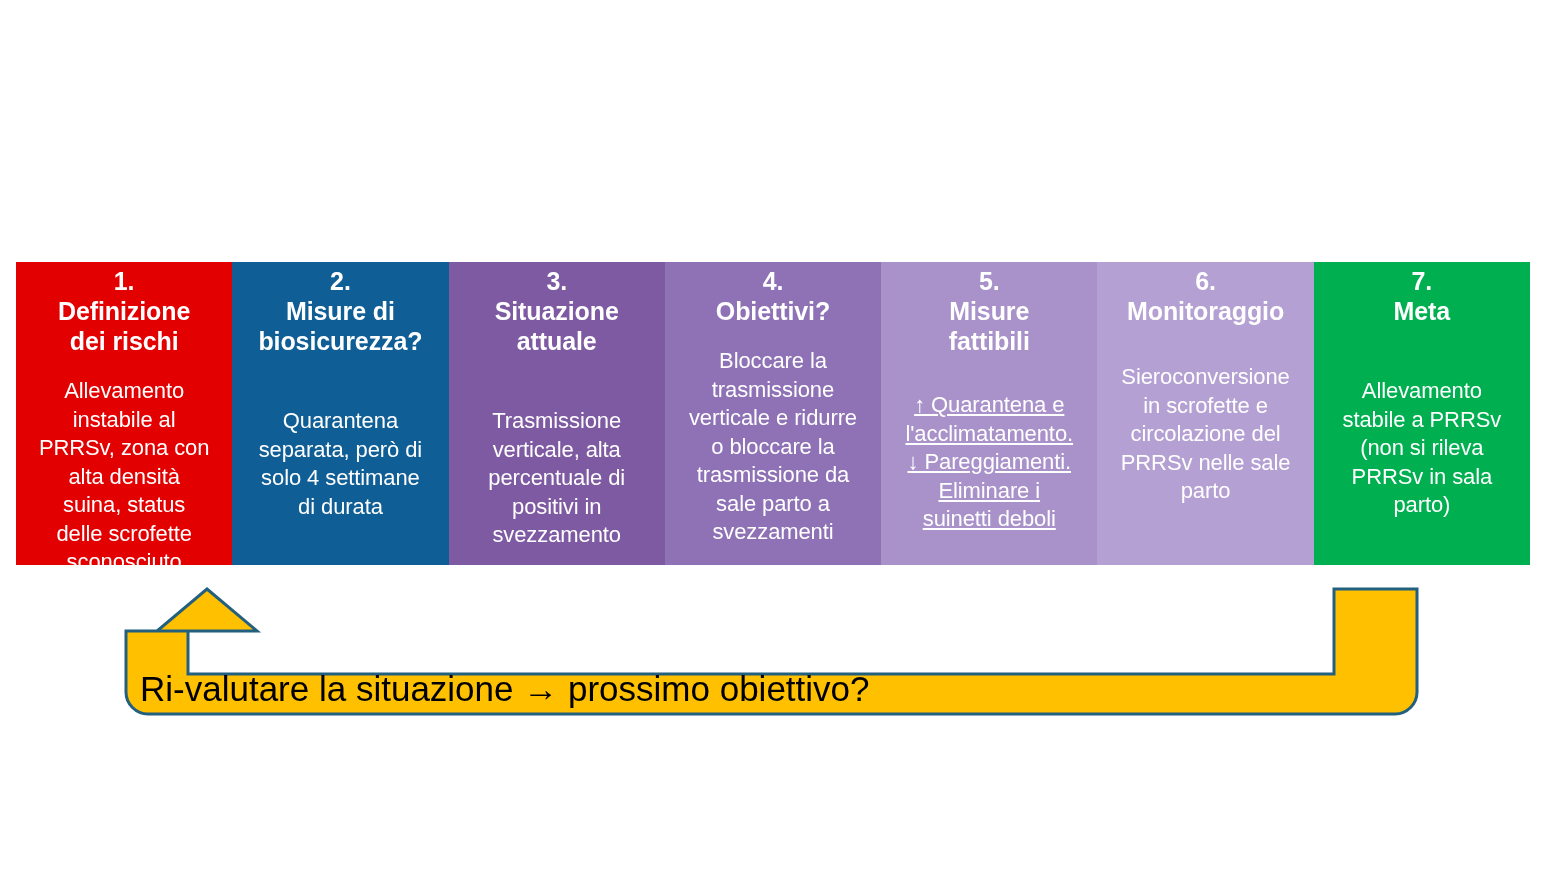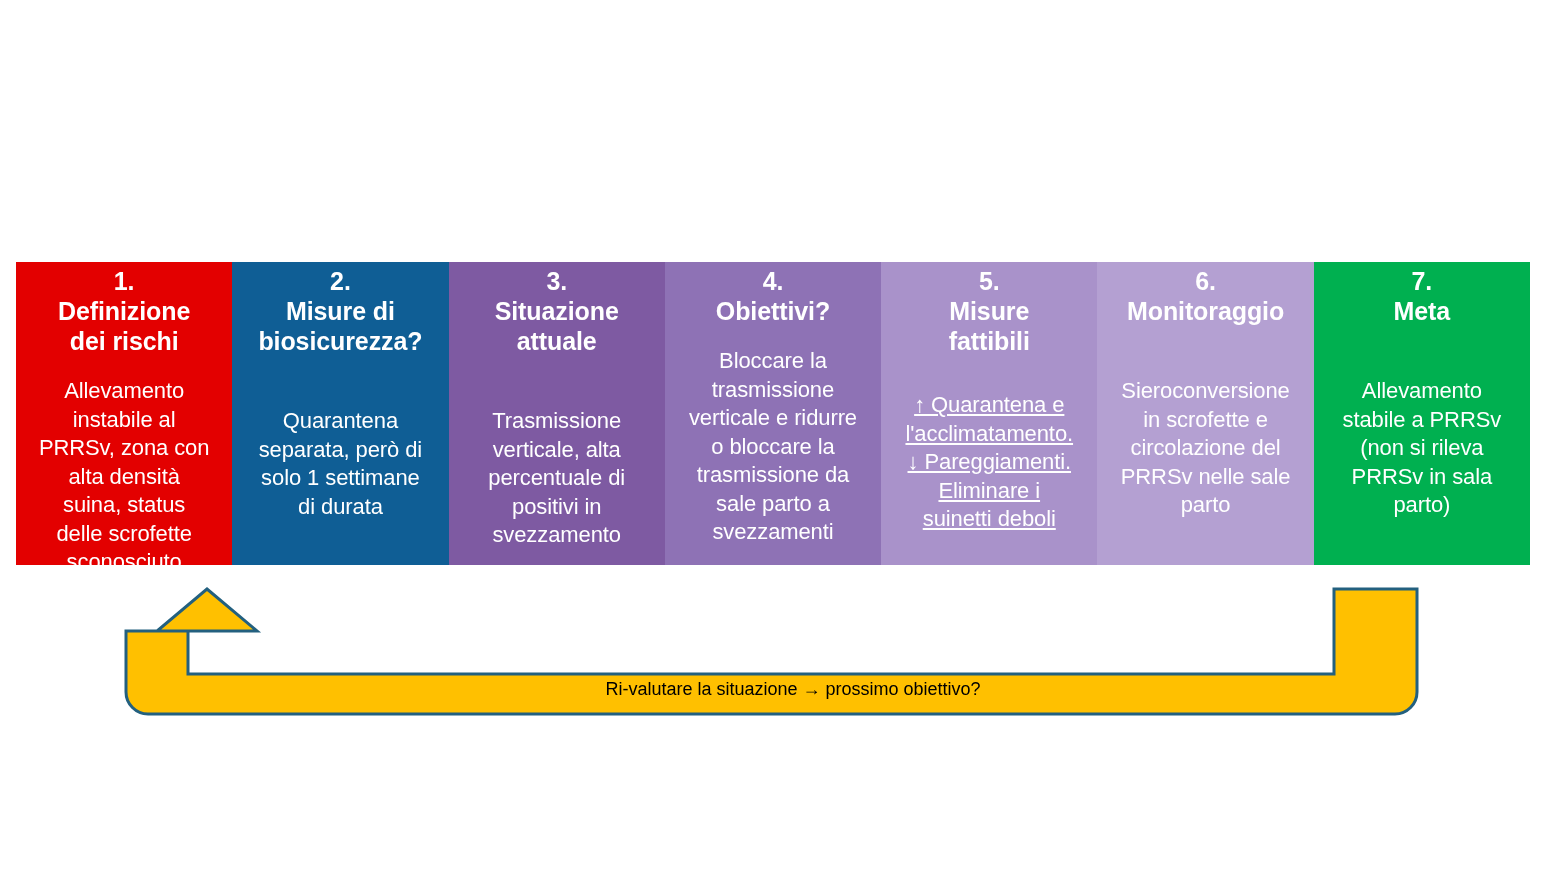--- a/index.html
+++ b/index.html
@@ -65,46 +65,46 @@
     white-space: pre-line;
     letter-spacing: -0.1px;
   }
 
   
   .col.b1 .col-body { margin-top: 21px; }
   .col.b2 .col-body { margin-top: 51px; }
   .col.b3 .col-body { margin-top: 51px; }
   .col.b4 .col-body { margin-top: 21px; }
   .col.b5 .col-body { margin-top: 35px; text-decoration: underline; }
-  .col.b6 .col-body { margin-top: 51px; }
+  .col.b6 .col-body { margin-top: 37px; }
   .col.b7 .col-body { margin-top: 51px; }
 
   
   .loop-arrow {
     position: absolute;
     left: 88px;
     top: 584px;
     width: 1380px;
     height: 150px;
   }
   .loop-arrow svg {
     display: block;
     width: 100%;
     height: 100%;
     overflow: visible;
   }
 
   .loop-label {
     position: absolute;
-    left: 153px;
+    left: 140px;
     top: 672px;
     width: 1280px;
-    text-align: center;
+    text-align: left;
     color: #000000;
-    font-size: 18px;
+    font-size: 35px;
     line-height: 34px;
     white-space: pre;
     pointer-events: none;
   }
 </style>
 </head>
 <body style="background: rgb(255, 255, 255);">
 
 <div id="stage">
 
@@ -122,21 +122,21 @@
 delle scrofette
 sconosciuto</div>
     </div>
 
     <div class="col b2" style="background: rgb(15, 94, 149);">
       <div class="col-head">2.
 Misure di
 biosicurezza?</div>
       <div class="col-body">Quarantena
 separata, però di
-solo 1 settimane
+solo 4 settimane
 di durata</div>
     </div>
 
     <div class="col b3" style="background: rgb(126, 90, 162);">
       <div class="col-head">3.
 Situazione
 attuale</div>
       <div class="col-body">Trasmissione
 verticale, alta
 percentuale di

